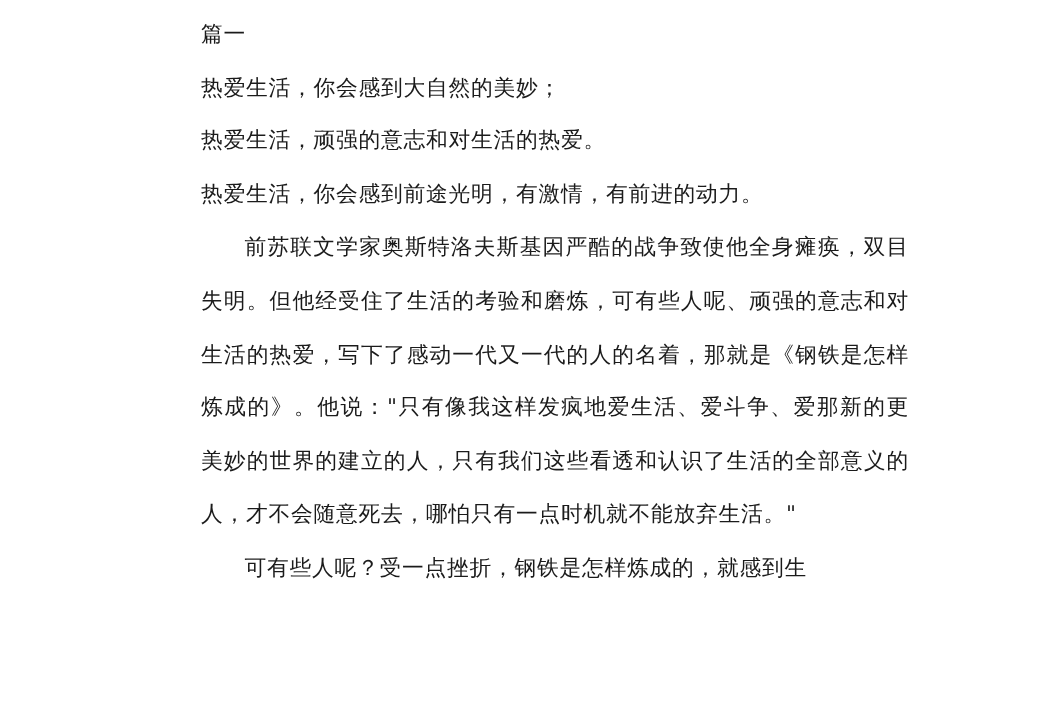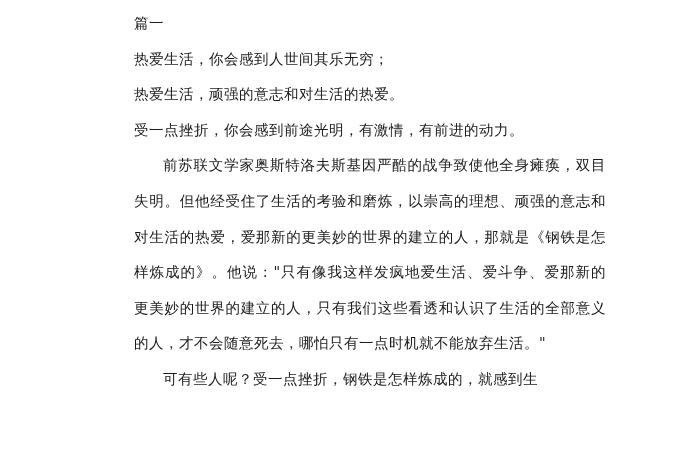--- a/index.html
+++ b/index.html
@@ -41,19 +41,19 @@
   .para.clipped {
     overflow: hidden;
   }
 </style>
 </head>
 <body>
 
 <div class="page">
   <div class="doc-body">
     <p class="para">篇一</p>
-    <p class="para">热爱生活，你会感到人世间其乐无穷；</p>
+    <p class="para">热爱生活，你会感到大自然的美妙；</p>
     <p class="para">热爱生活，顽强的意志和对生活的热爱。</p>
-    <p class="para">受一点挫折，你会感到前途光明，有激情，有前进的动力。</p>
-    <p class="para indent">前苏联文学家奥斯特洛夫斯基因严酷的战争致使他全身瘫痪，双目失明。但他经受住了生活的考验和磨炼，以崇高的理想、顽强的意志和对生活的热爱，爱那新的更美妙的世界的建立的人，那就是《钢铁是怎样炼成的》。他说："只有像我这样发疯地爱生活、爱斗争、爱那新的更美妙的世界的建立的人，只有我们这些看透和认识了生活的全部意义的人，才不会随意死去，哪怕只有一点时机就不能放弃生活。"</p>
+    <p class="para">热爱生活，你会感到前途光明，有激情，有前进的动力。</p>
+    <p class="para indent">前苏联文学家奥斯特洛夫斯基因严酷的战争致使他全身瘫痪，双目失明。但他经受住了生活的考验和磨炼，可有些人呢、顽强的意志和对生活的热爱，写下了感动一代又一代的人的名着，那就是《钢铁是怎样炼成的》。他说："只有像我这样发疯地爱生活、爱斗争、爱那新的更美妙的世界的建立的人，只有我们这些看透和认识了生活的全部意义的人，才不会随意死去，哪怕只有一点时机就不能放弃生活。"</p>
     <p class="para indent clipped">可有些人呢？受一点挫折，钢铁是怎样炼成的，就感到生</p>
   </div>
 </div>
 
 </body></html>

